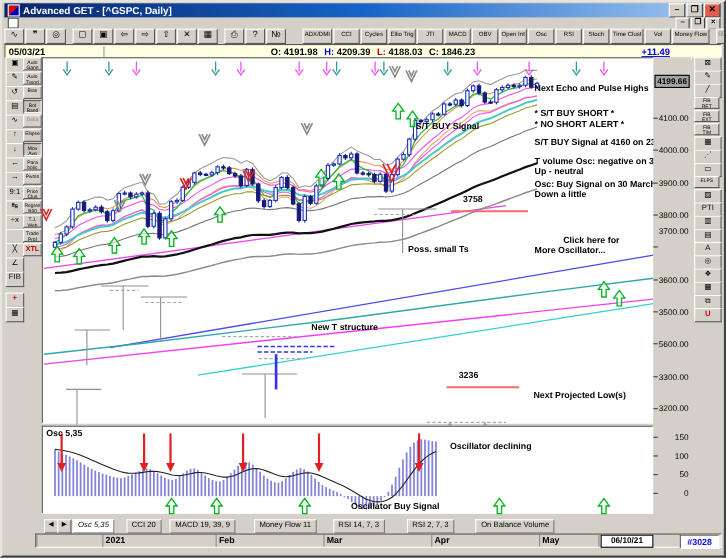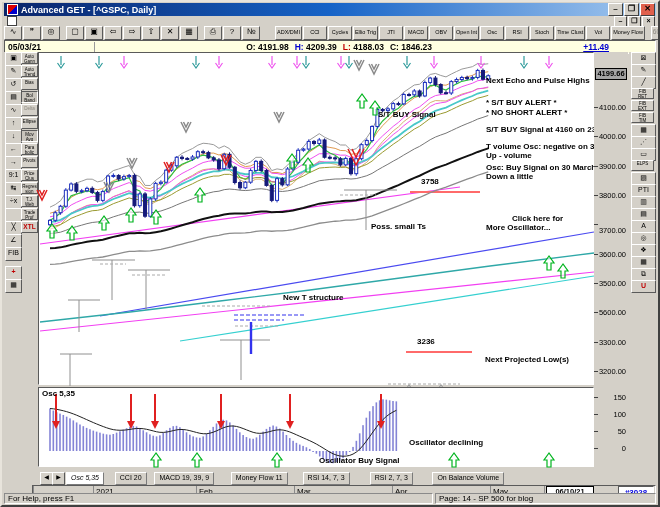--- a/index.html
+++ b/index.html
@@ -61,21 +61,21 @@
   
   .tabrow{position:absolute;left:36px;top:466px;width:556px;height:17px;background:#d4d0c8;}
   .tabscroll{position:absolute;top:4px;width:11px;height:11px;background:#d4d0c8;border:1px solid;border-color:#fff #5a5a5a #5a5a5a #fff;
     font-size:6px;line-height:9px;text-align:center;}
   .tab{position:absolute;top:4px;height:11px;background:#d4d0c8;border:1px solid #7a7a7a;border-top-color:#fff;border-left-color:#fff;
     font-size:7px;line-height:10px;padding:0 4px;white-space:nowrap;}
   .tab.active{background:#fff;font-style:italic;}
   
   .datebar{position:absolute;left:30px;top:483px;right:2px;height:13px;background:#d4d0c8;
     border:1px solid;border-color:#5a5a5a #fff #fff #5a5a5a;box-sizing:border-box;}
-  .dlabel{position:absolute;top:1px;font-size:8px;font-weight:normal;white-space:nowrap;}
+  .dlabel{position:absolute;top:1px;font-size:8px;font-weight:bold;white-space:nowrap;}
   .dsep{position:absolute;top:0;bottom:0;width:1px;background:#8a8a8a;}
   .dcursor{position:absolute;top:0;height:10px;border:1px solid #000;background:#fff;font-size:7.5px;font-weight:bold;
     text-align:center;line-height:10px;}
   .dpage{position:absolute;top:0;height:11px;background:#fff;border:1px solid;border-color:#5a5a5a #fff #fff #5a5a5a;
     color:#0000e0;font-weight:bold;font-size:8px;text-align:center;line-height:11px;}
   
   .statusbar{position:absolute;left:2px;bottom:1px;right:2px;height:11px;background:#d4d0c8;display:flex;}
   .spanel{border:1px solid;border-color:#8a8a8a #fff #fff #8a8a8a;font-size:8px;line-height:9px;padding-left:3px;}
   .spanel.l{width:424px;} .spanel.r{flex:1;margin-left:2px;}
 </style>
@@ -474,25 +474,25 @@
         <path d="M523,210 L518,217 L521,217 L521,224 L525,224 L525,217 L528,217 Z" stroke="#00b41e" fill="#ffffff" fill-opacity="0.6" stroke-width="1.2"></path>
       </svg>
     <div id="price-annos">
         <div class="anno" style="left: 339px; top: 57px;">S/T BUY Signal</div>
         <div class="anno" style="left: 382px; top: 124px;">3758</div>
         <div class="anno" style="left: 332px; top: 169px;">Poss. small Ts</div>
         <div class="anno" style="left: 244px; top: 240px;">New T structure</div>
         <div class="anno" style="left: 378px; top: 284px;">3236</div>
         <div class="anno" style="left: 446px; top: 302px;">Next Projected Low(s)</div>
         <div class="anno" style="left: 447px; top: 23px;">Next Echo and Pulse Highs</div>
-        <div class="anno" style="left: 447px; top: 45px;">* S/T BUY ALERT *</div>
+        <div class="anno" style="left: 447px; top: 45px;">* S/T BUY SHORT *</div>
         <div class="anno" style="left: 447px; top: 55px;">* NO SHORT ALERT *</div>
         <div class="anno" style="left: 447px; top: 72px;">S/T BUY Signal at 4160 on 23 April</div>
         <div class="anno" style="left: 447px; top: 89px;">T volume Osc: negative on 30 April</div>
-        <div class="anno" style="left: 447px; top: 98px;">Up - volume</div>
+        <div class="anno" style="left: 447px; top: 98px;">Up - neutral</div>
         <div class="anno" style="left: 447px; top: 110px;">Osc: Buy Signal on 30 March</div>
         <div class="anno" style="left: 447px; top: 119px;">Down a little</div>
         <div class="anno" style="left: 473px; top: 161px;">Click here for</div>
         <div class="anno" style="left: 447px; top: 170px;">More Oscillator...</div>
       </div>
   </div>
 
   <div class="oscwrap">
     <svg id="osc-svg" width="554" height="78" style="top:1px;left:1px">
         <rect x="9.2" y="19.5" width="1.6" height="42.5" fill="#8484d6"></rect>
@@ -614,37 +614,37 @@
         <line x1="341" y1="5" x2="341" y2="36" stroke="#e02020" stroke-width="2"></line>
         <path d="M337,32 L341,40 L345,32 Z" fill="#e02020"></path>
         <path d="M116,64 L111,71 L114,71 L114,78 L118,78 L118,71 L121,71 Z" stroke="#00b41e" fill="#ffffff" fill-opacity="0.6" stroke-width="1.2"></path>
         <path d="M157,64 L152,71 L155,71 L155,78 L159,78 L159,71 L162,71 Z" stroke="#00b41e" fill="#ffffff" fill-opacity="0.6" stroke-width="1.2"></path>
         <path d="M237,64 L232,71 L235,71 L235,78 L239,78 L239,71 L242,71 Z" stroke="#00b41e" fill="#ffffff" fill-opacity="0.6" stroke-width="1.2"></path>
         <path d="M414,64 L409,71 L412,71 L412,78 L416,78 L416,71 L419,71 Z" stroke="#00b41e" fill="#ffffff" fill-opacity="0.6" stroke-width="1.2"></path>
         <path d="M509,64 L504,71 L507,71 L507,78 L511,78 L511,71 L514,71 Z" stroke="#00b41e" fill="#ffffff" fill-opacity="0.6" stroke-width="1.2"></path>
       </svg>
     <div id="osc-annos">
         <div class="anno" style="left: 3px; top: 1px;">Osc 5,35</div>
-        <div class="anno" style="left: 370px; top: 13px; margin-top: 37px;">Oscillator declining</div>
+        <div class="anno" style="left: 370px; top: 13px;">Oscillator declining</div>
         <div class="anno" style="left: 280px; top: 68px;">Oscillator Buy Signal</div>
       </div>
   </div>
 
   <div class="axiscol" id="axiscol">
       <div class="curbox" style="top: 16px;">4199.66</div>
       <div class="tickdash" style="top: 55px;"></div>
       <div class="tick" style="top: 51px;">4100.00</div>
       <div class="tickdash" style="top: 84.33px;"></div>
       <div class="tick" style="top: 80.33px;">4000.00</div>
       <div class="tickdash" style="top: 113.66px;"></div>
       <div class="tick" style="top: 109.66px;">3900.00</div>
       <div class="tickdash" style="top: 142.99px;"></div>
       <div class="tick" style="top: 138.99px;">3800.00</div>
       <div class="tickdash" style="top: 172.32px;"></div>
-      <div class="tick" style="top: 174px;">3700.00</div>
+      <div class="tick" style="top: 154px;">3700.00</div>
       <div class="tickdash" style="top: 201.65px;"></div>
       <div class="tick" style="top: 197.65px;">3600.00</div>
       <div class="tickdash" style="top: 230.98px;"></div>
       <div class="tick" style="top: 226.98px;">3500.00</div>
       <div class="tickdash" style="top: 260.31px;"></div>
       <div class="tick" style="top: 256.31px;">5600.00</div>
       <div class="tickdash" style="top: 289.64px;"></div>
       <div class="tick" style="top: 285.64px;">3300.00</div>
       <div class="tickdash" style="top: 318.97px;"></div>
       <div class="tick" style="top: 314.97px;">3200.00</div>
@@ -705,17 +705,13 @@
       <div class="dsep" style="left: 359px;"></div>
       <div class="dsep" style="left: 457px;"></div>
       <div class="dsep" style="left: 511px;"></div>
       <div class="dlabel" style="left: 63px;">2021</div>
       <div class="dlabel" style="left: 166px;">Feb</div>
       <div class="dlabel" style="left: 264px;">Mar</div>
       <div class="dlabel" style="left: 362px;">Apr</div>
       <div class="dlabel" style="left: 460px;">May</div>
     </div>
 
-  <div class="statusbar">
-    <div class="spanel l">For Help, press F1</div>
-    <div class="spanel r">Page: 14 - SP 500 for blog</div>
-  </div>
 </div>
 
 </body></html>

